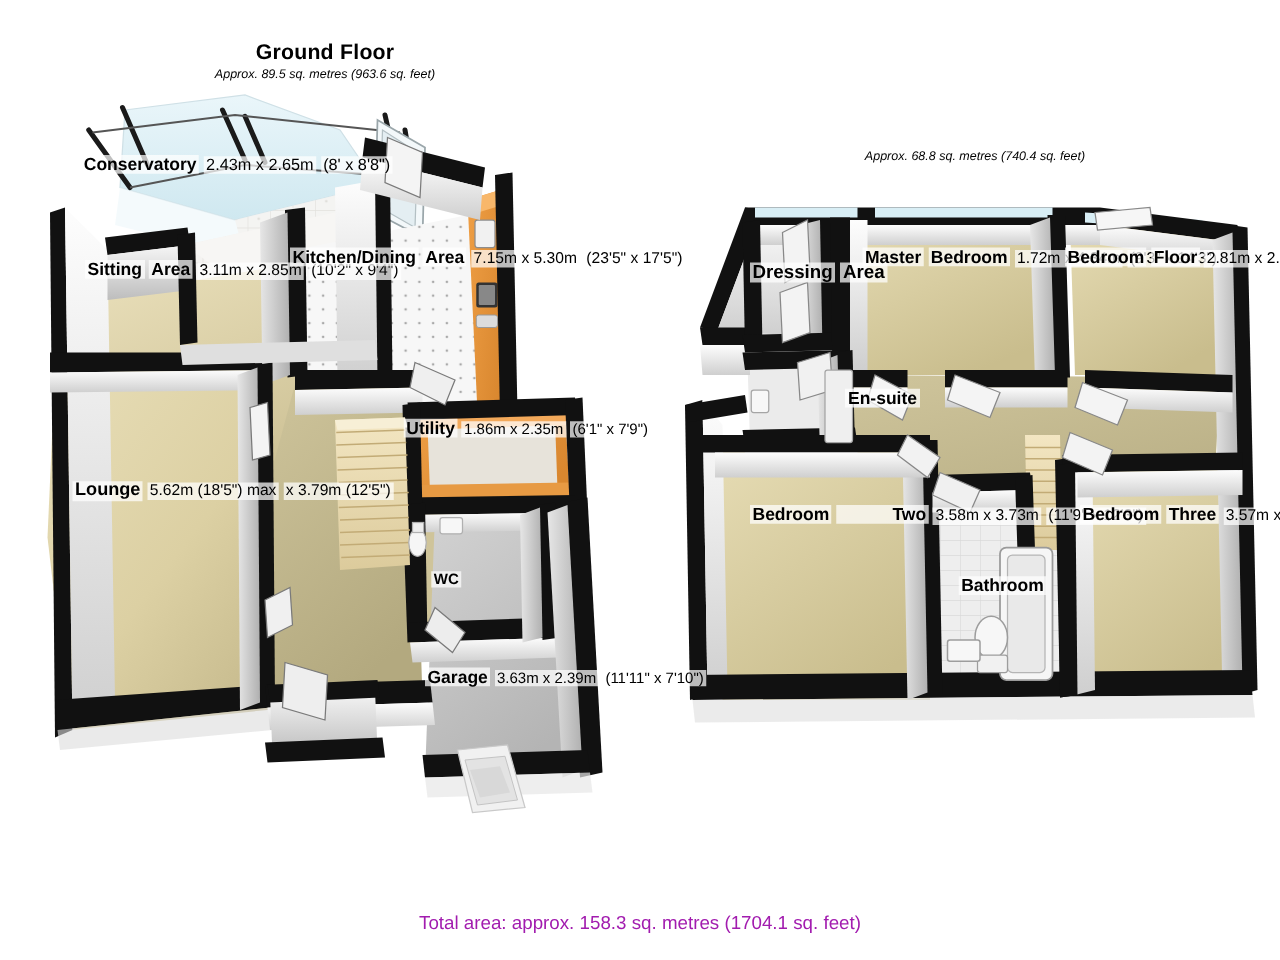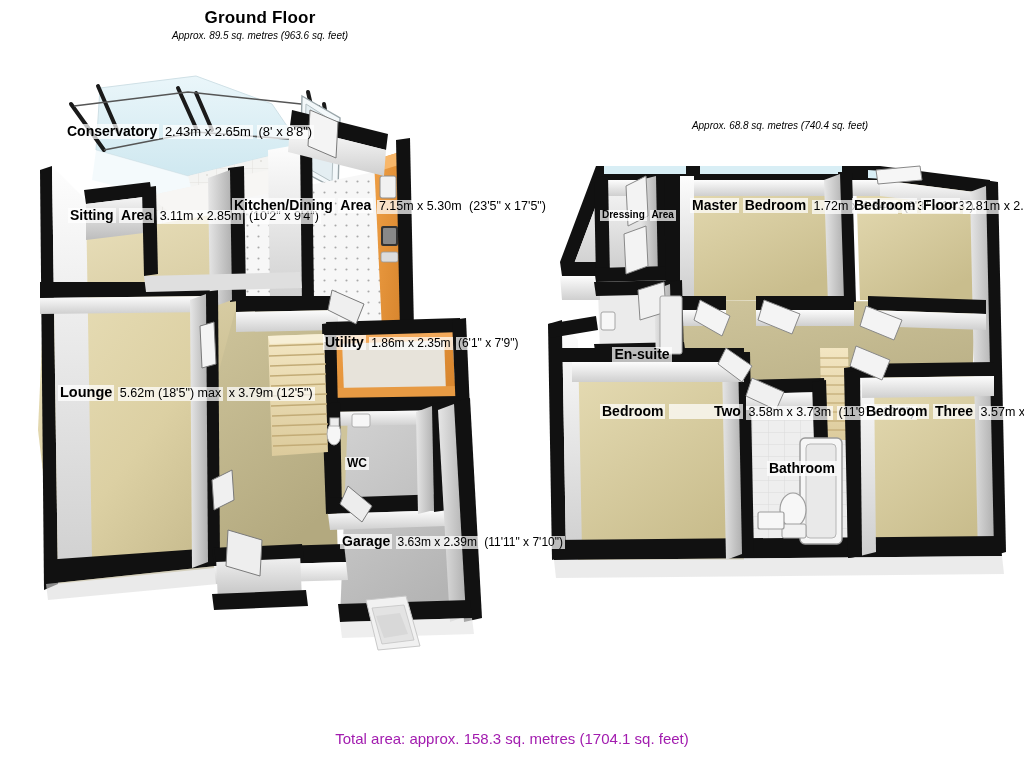--- a/index.html
+++ b/index.html
@@ -36,21 +36,21 @@
     padding:0 2px;
   }
 
   
   .floor-title{
     position:absolute;
     text-align:center;
     color:#000;
   }
   .floor-title .ttl{
-    font-size:17px;font-weight:bold;display:block;letter-spacing:0.2px;
+    font-size:17px;font-weight:bold;display:block;letter-spacing:0.2px;margin-top:24px;
   }
   .floor-title .sub{
     font-size:10px;display:block;margin-top:2px;font-style:italic;
   }
   .total{
     position:absolute;
     left:0;width:1024px;
     text-align:center;
     font-size:15px;
     color:#a21caf;
@@ -453,40 +453,40 @@
 <div class="lbl" style="left:330px;top:457px;width:54px;font-size:12px;">
   <span class="nm bx">WC</span>
 </div>
 
 <div class="lbl" style="left:340px;top:534px;width:128px;font-size:12px;">
   <span class="nm bx" style="font-size:14px;">Garage</span>
   <span class="dm bx">3.63m x 2.39m</span>
   <span class="dm bx">(11'11" x 7'10")</span>
 </div>
 
-<div class="lbl" style="left:600px;top:210px;width:70px;font-size:10px;">
+<div class="lbl" style="left:600px;top:210px;width:70px;font-size:15px;">
   <span class="nm bx">Dressing</span>
   <span class="nm bx">Area</span>
 </div>
 
 <div class="lbl" style="left:690px;top:198px;width:142px;font-size:12.5px;">
   <span class="nm bx" style="font-size:14px;">Master</span>
   <span class="nm bx" style="font-size:14px;">Bedroom</span>
   <span class="dm bx">1.72m x 4.34m</span>
   <span class="dm bx">(9'3" x 14'3")</span>
 </div>
 
 <div class="lbl" style="left:852px;top:198px;width:132px;font-size:12.5px;">
   <span class="nm bx" style="font-size:14px;">Bedroom</span>
   <span class="nm bx" style="font-size:14px;">Floor</span>
   <span class="dm bx">2.81m x 2.41m</span>
   
 </div>
 
-<div class="lbl" style="left:596px;top:311px;width:92px;font-size:14px;margin-top:36px;">
+<div class="lbl" style="left:660px;top:311px;width:92px;font-size:14px;">
   <span class="nm bx">En-suite</span>
 </div>
 
 <div class="lbl" style="left:600px;top:404px;width:138px;font-size:12.5px;">
   <span class="nm bx" style="font-size:14px;">Bedroom</span>
   <span class="nm bx" style="font-size:14px;padding-left:45px;">Two</span>
   <span class="dm bx">3.58m x 3.73m</span>
   <span class="dm bx">(11'9" x 12'3")</span>
 </div>
 

